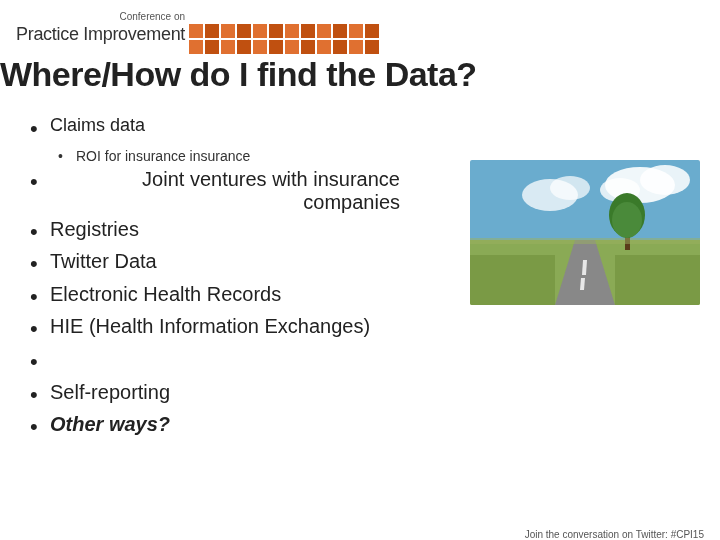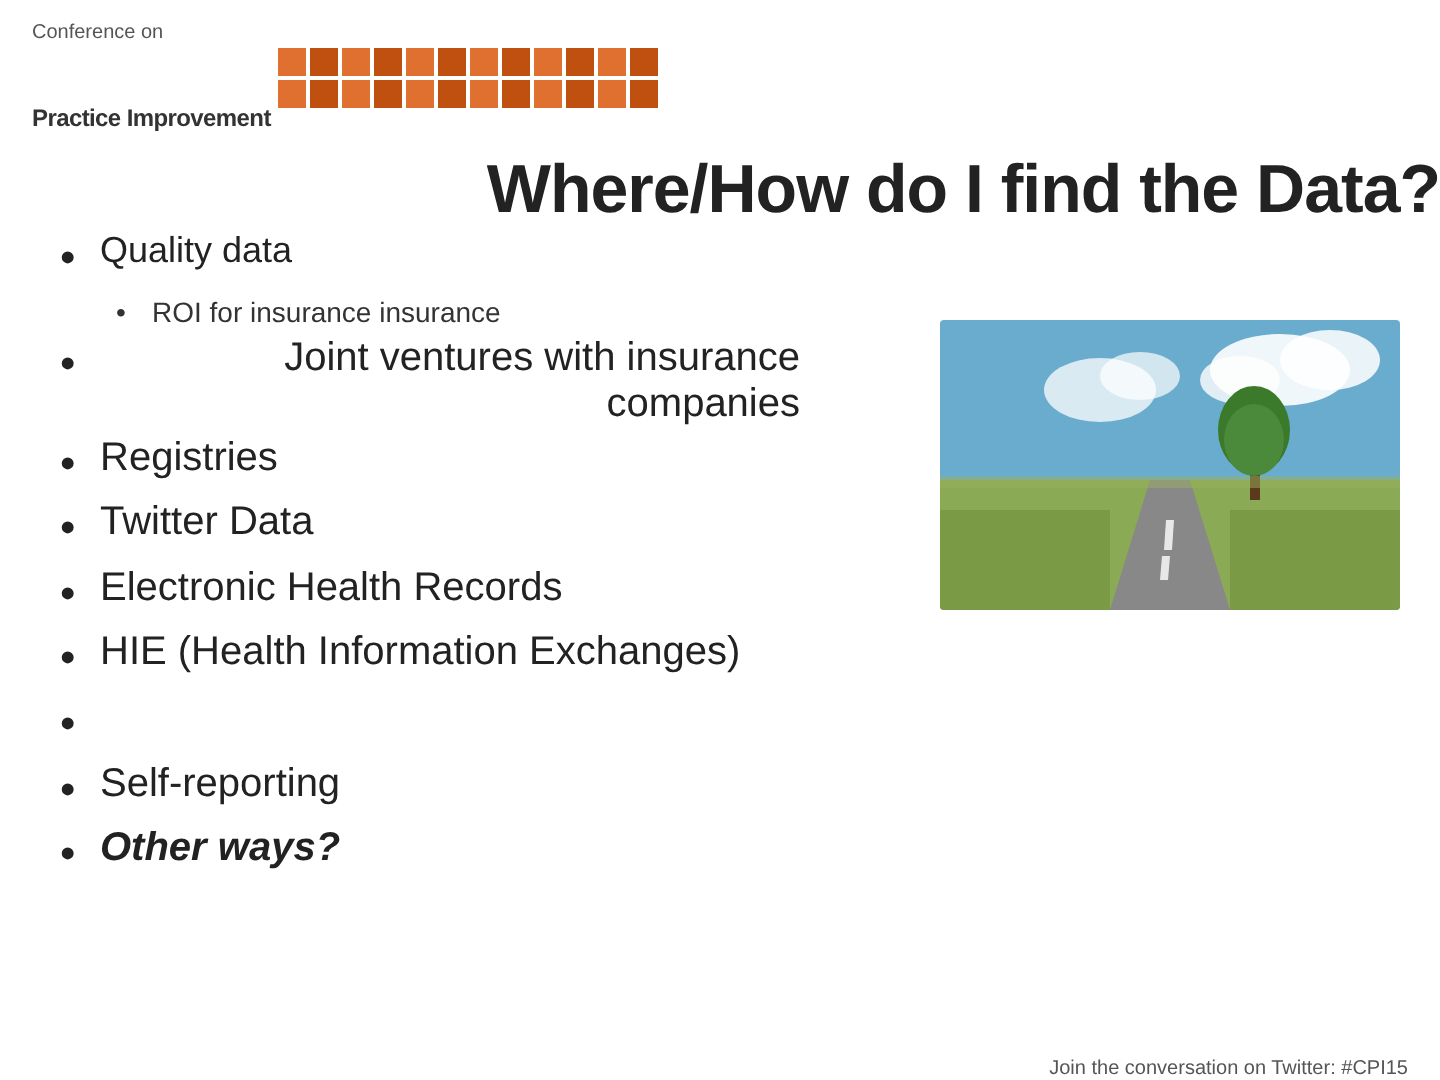--- a/index.html
+++ b/index.html
@@ -13,39 +13,39 @@
       position: relative;
     }
 
     
     .header {
       position: absolute;
       top: 10px;
       left: 16px;
       display: flex;
       align-items: flex-start;
+      text-align: right;
     }
 
     .logo-text {
       font-size: 11px;
       line-height: 1.3;
       color: #333;
     }
 
     .logo-text .conference-on {
       font-size: 10px;
       color: #555;
     }
 
     .logo-text .practice-improvement {
-      font-size: 12px;
-      font-weight: bold;
+      font-size: 18px;
+      font-weight: normal;
       color: #333;
       letter-spacing: -0.3px;
-      margin-top: 29px;
     }
 
     
     .orange-squares {
       display: flex;
       align-items: center;
       margin-left: 4px;
       margin-top: 14px;
       gap: 2px;
       flex-wrap: wrap;
@@ -61,26 +61,25 @@
     .sq.dark {
       background: #c05010;
     }
 
     
     .slide-title {
       position: absolute;
       top: 55px;
       left: 0;
       right: 0;
-      text-align: right;
+      text-align: left;
       font-size: 34px;
       font-weight: bold;
       color: #222;
       letter-spacing: -0.5px;
-      margin-top: 21px;
     }
 
     
     .content {
       position: absolute;
       top: 115px;
       left: 30px;
       right: 20px;
       bottom: 40px;
     }
@@ -227,21 +226,21 @@
 
     <rect x="0" y="78" width="230" height="6" fill="#9ab060" opacity="0.5"></rect>
   </svg>
 </div>
 
 <div class="content">
   <ul class="bullet-list">
 
     <li>
       <span class="bullet-dot">•</span>
-      <span>Quality data</span>
+      <span>Claims data</span>
     </li>
     <li style="display:block; margin-bottom:4px;">
       <ul class="sub-bullet">
         <li>
           <span class="sub-dot">•</span>
           <span>ROI for insurance insurance</span>
         </li>
       </ul>
     </li>
 

